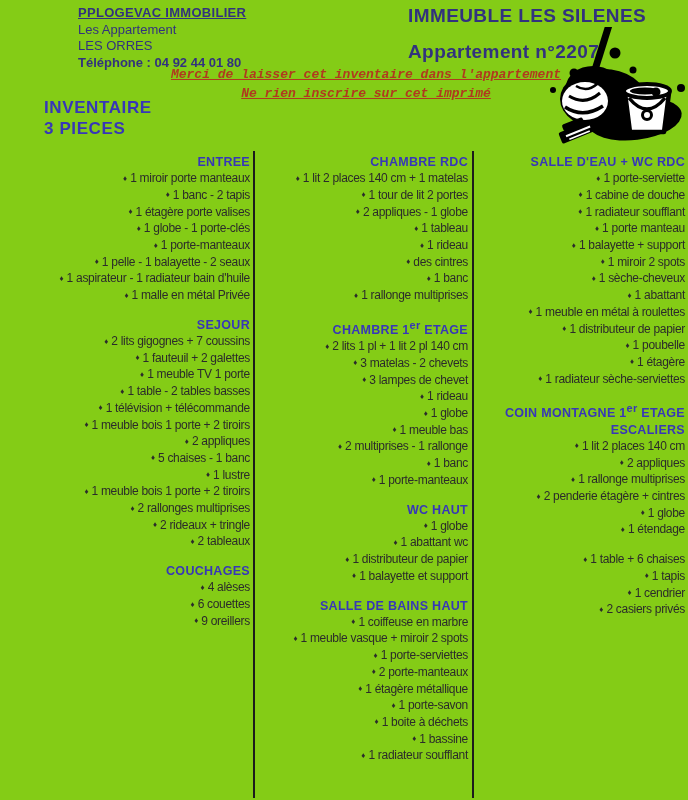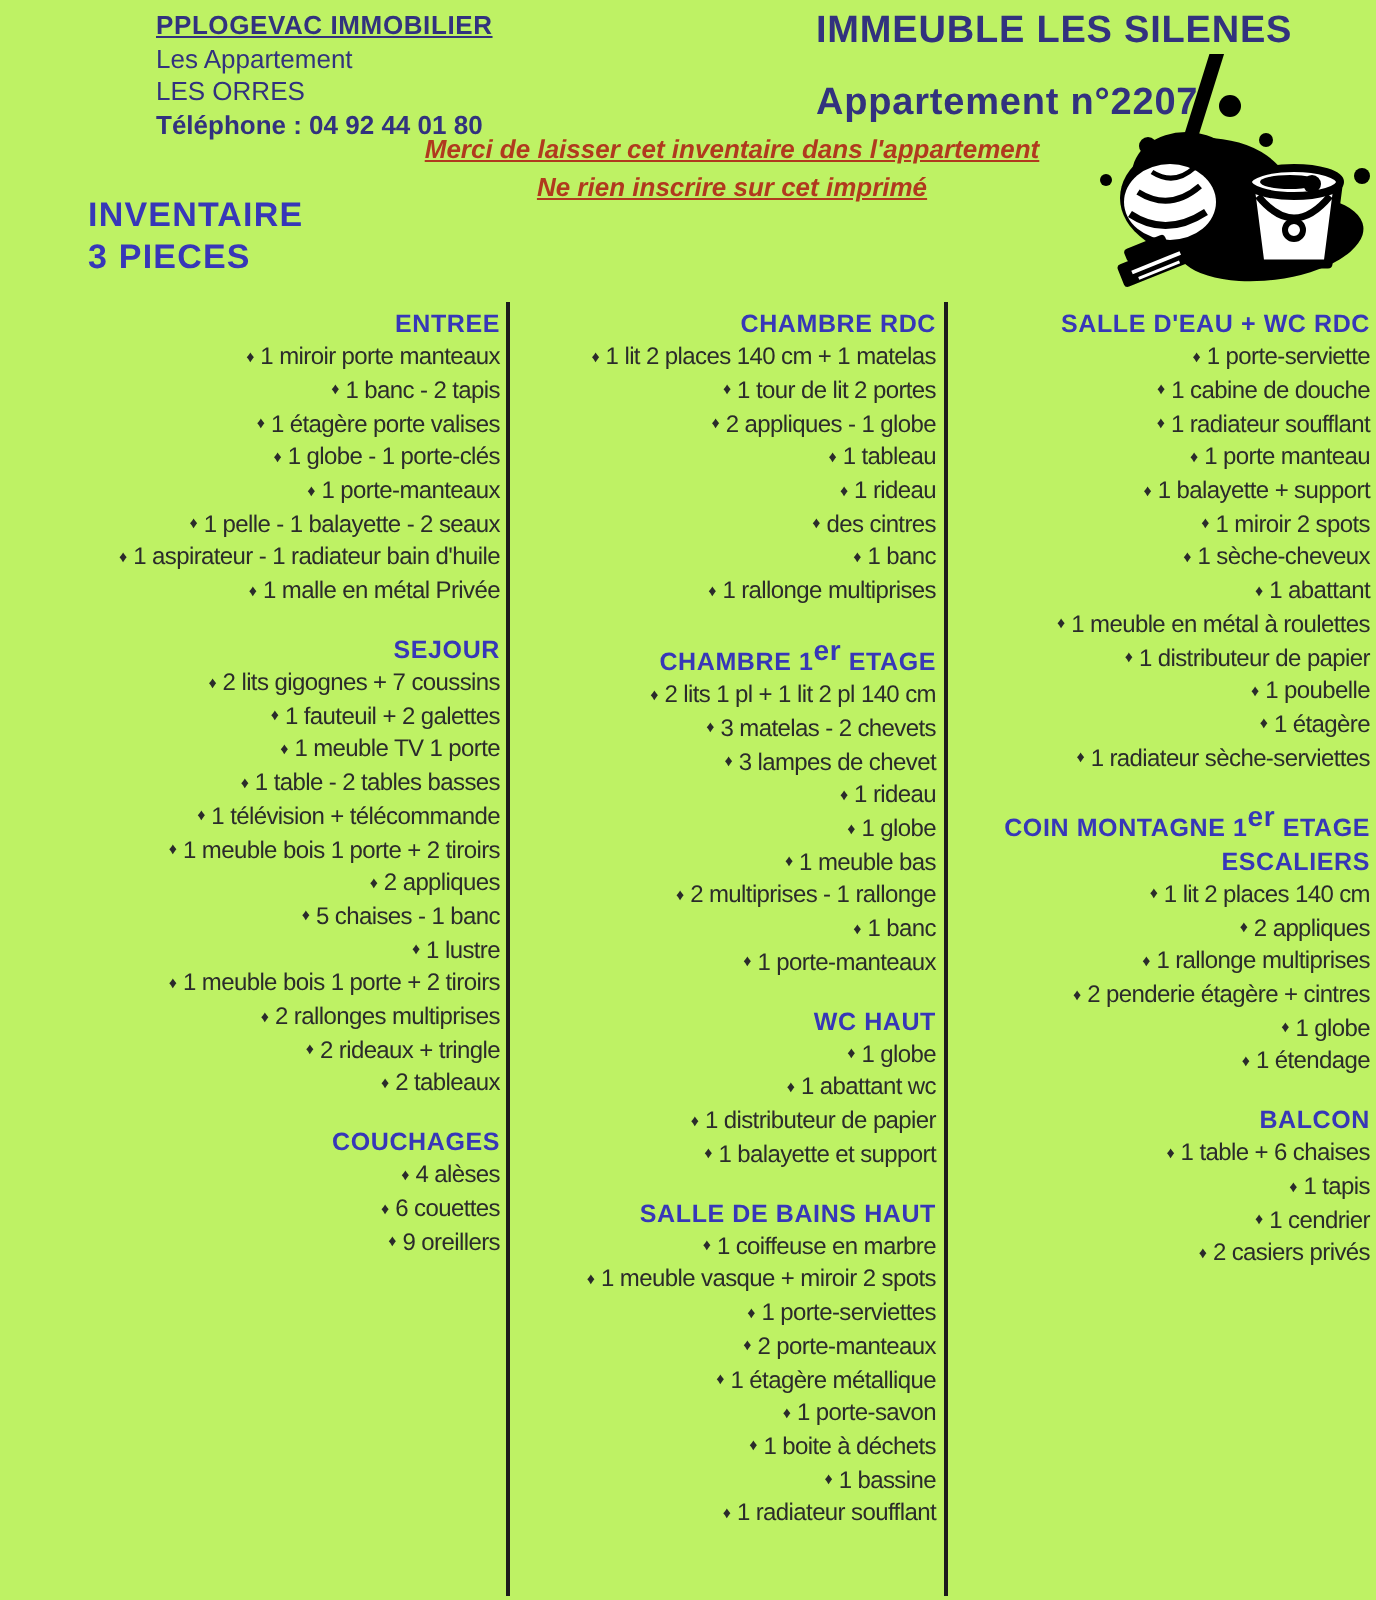--- a/index.html
+++ b/index.html
@@ -1,46 +1,46 @@
 <!DOCTYPE html>
 <html style="--header-navy: #32327e; --section-blue: #3737b8; --notice-red: #b03a1e; --body-ink: #2b2b2b; --divider: #1c1c1c;"><head>
 <meta charset="utf-8">
 <style>
   html,body{margin:0;padding:0;}
   body{background:#fff;width:688px;height:800px;font-family:"Liberation Sans",sans-serif;}
-  .page{position:relative;width:688px;height:800px;background:#bef264;overflow:hidden;color:var(--body-ink,#2b2b2b);}
+  .page{position:relative;width:688px;height:800px;background:#84cc16;overflow:hidden;color:var(--body-ink,#2b2b2b);}
 
   
   .agency{position:absolute;left:78px;top:5px;font-size:13px;line-height:16.5px;color:var(--header-navy,#32327e);}
   .agency-name{font-weight:bold;text-decoration:underline;letter-spacing:.3px;}
   .agency-phone{font-weight:bold;}
   .building{position:absolute;left:408px;top:5px;font-size:19px;color:var(--header-navy,#32327e);font-weight:bold;letter-spacing:.4px;}
   .building-apartment{margin-top:14px;}
   .notices{position:absolute;left:44px;top:65px;width:644px;text-align:center;color:var(--notice-red,#b03a1e);
-           font-size:13px;font-weight:bold;font-style:italic;line-height:19px;}
+           font-size:13px;font-weight:bold;font-style:italic;line-height:19px;font-family:Liberation Mono, monospace;}
   .notice{text-decoration:underline;}
   .doc-title{position:absolute;left:44px;top:97px;width:644px;text-align:left;color:var(--section-blue,#3737b8);
              font-weight:bold;font-size:17px;line-height:21px;letter-spacing:.6px;}
 
   
   .clipart{position:absolute;left:543px;top:27px;width:145px;height:123px;}
 
   
   .divider{position:absolute;top:151px;height:647px;width:1.5px;background:var(--divider,#1c1c1c);}
   .divider-1{left:253px;}
   .divider-2{left:472px;}
 
   
   .col{position:absolute;top:154px;}
   .col-0{left:38px;width:212px;}
   .col-1{left:264px;width:204px;}
   .col-2{left:480px;width:205px;}
   .section{margin-bottom:13px;text-align:right;}
   .section-title{color:var(--section-blue,#3737b8);font-weight:bold;font-size:12.5px;line-height:16.2px;letter-spacing:.3px;}
-  .section-title sup{font-size:14px;}
+  .section-title sup{font-size:11px;}
   .item{line-height:16.2px;font-size:12px;letter-spacing:-0.3px;white-space:nowrap;color:var(--body-ink,#2b2b2b);}
   .bullet{font-size:8px;margin-right:3px;vertical-align:1.5px;letter-spacing:0;}
 </style>
 </head>
 <body>
 
 <div class="page">
 
   <div class="agency">
     <div class="agency-name">PPLOGEVAC IMMOBILIER</div>
@@ -201,21 +201,20 @@
         <div class="section-title"><span>COIN MONTAGNE 1</span><sup>er</sup><span> ETAGE</span></div>
         <div class="section-title">ESCALIERS</div>
         <div class="item"><span class="bullet">♦</span><span class="item-text">1 lit 2 places 140 cm</span></div>
         <div class="item"><span class="bullet">♦</span><span class="item-text">2 appliques</span></div>
         <div class="item"><span class="bullet">♦</span><span class="item-text">1 rallonge multiprises</span></div>
         <div class="item"><span class="bullet">♦</span><span class="item-text">2 penderie étagère + cintres</span></div>
         <div class="item"><span class="bullet">♦</span><span class="item-text">1 globe</span></div>
         <div class="item"><span class="bullet">♦</span><span class="item-text">1 étendage</span></div>
       </div>
       <div class="section">
-        <div class="section-title"><span>BALCON</span></div>
         <div class="item"><span class="bullet">♦</span><span class="item-text">1 table + 6 chaises</span></div>
         <div class="item"><span class="bullet">♦</span><span class="item-text">1 tapis</span></div>
         <div class="item"><span class="bullet">♦</span><span class="item-text">1 cendrier</span></div>
         <div class="item"><span class="bullet">♦</span><span class="item-text">2 casiers privés</span></div>
       </div>
     </div>
 
 </div>
 
 </body></html>

